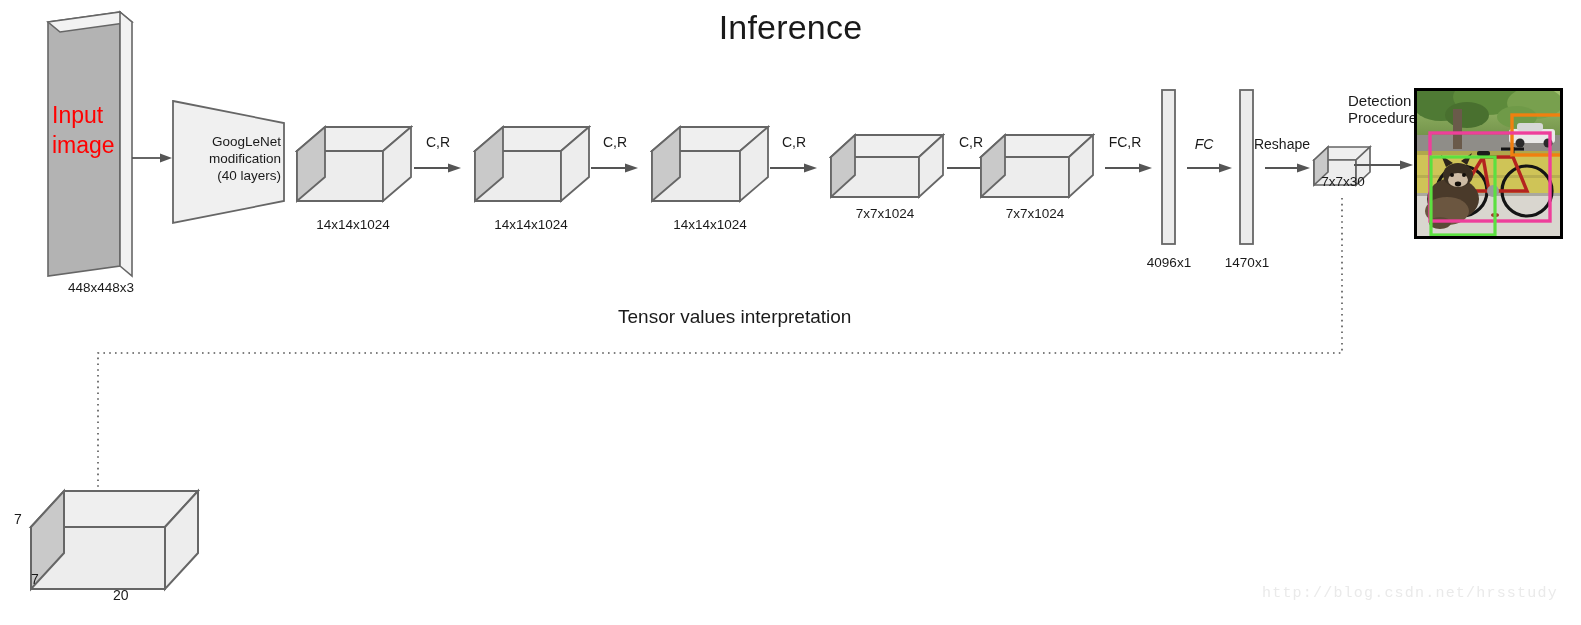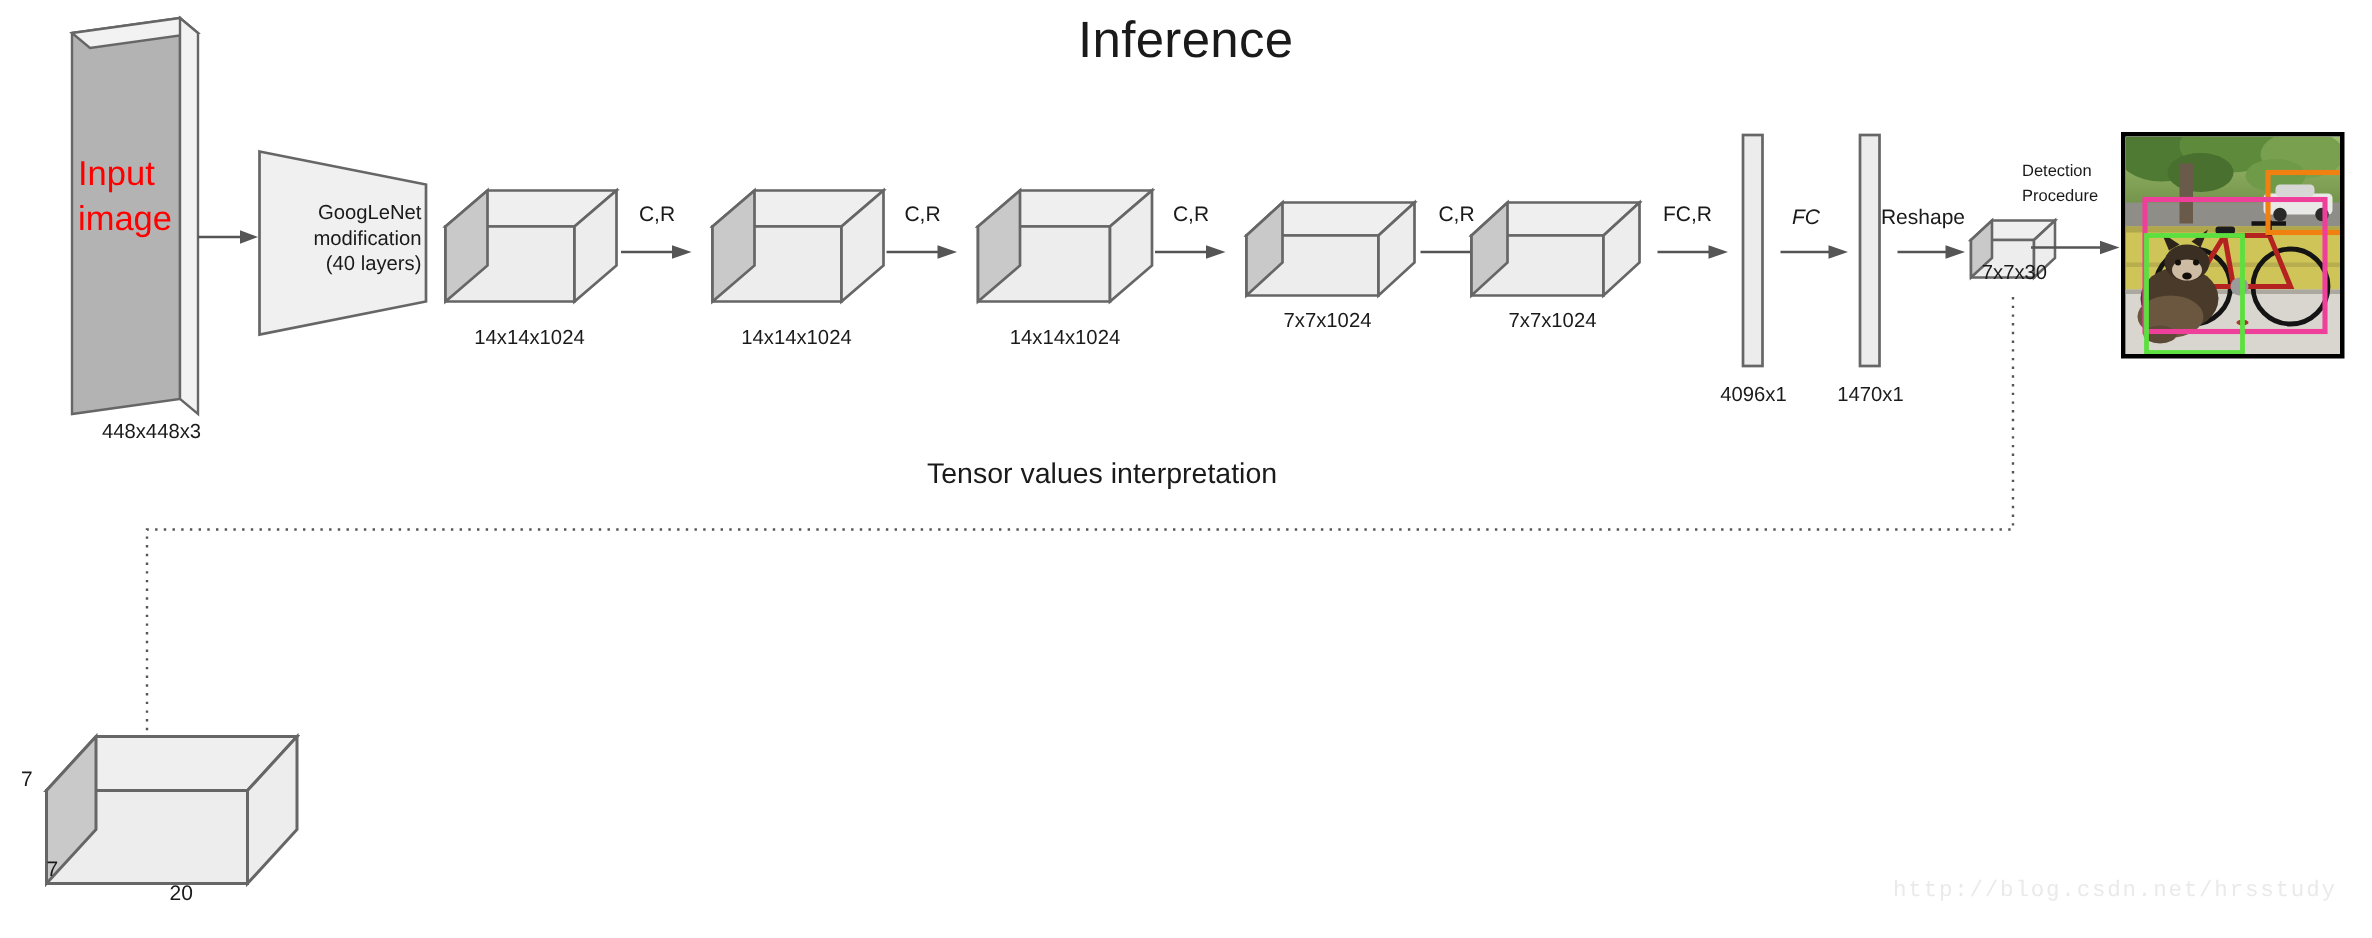--- a/index.html
+++ b/index.html
@@ -265,21 +265,21 @@
   <div class="abs box3d" style="left:1312px; top:144px;">
     <svg width="60" height="44" viewBox="0 0 60 44">
       <polygon points="2,16 16,3 58,3 44,16" fill="#efefef" stroke="#666" stroke-width="1.7"></polygon>
       <polygon points="2,16 2,41 44,41 44,16" fill="#ededed" stroke="#666" stroke-width="1.7"></polygon>
       <polygon points="44,16 58,3 58,28 44,41" fill="#ededed" stroke="#666" stroke-width="1.7"></polygon>
       <polygon points="2,16 16,3 16,28 2,41" fill="#c9c9c9" stroke="#666" stroke-width="1.7"></polygon>
     </svg>
   </div>
   <div class="abs cap" style="left:1293px; top:174px; width:100px;">7x7x30</div>
 
-  <div class="abs" style="left:1348px; top:106px; width:70px; font-size:11px; color:#1a1a1a; line-height:17px;">
+  <div class="abs" style="left:1348px; top:92px; width:70px; font-size:15px; color:#1a1a1a; line-height:17px;">
     <div>Detection</div>
     <div>Procedure</div>
   </div>
   <div class="abs" style="left:1354px; top:155px;">
     <svg width="62" height="20" viewBox="0 0 62 20">
       <line x1="0" y1="10" x2="48" y2="10" stroke="#555" stroke-width="1.8"></line>
       <polygon points="59,10 46,5.5 46,14.5" fill="#555"></polygon>
     </svg>
   </div>
 

